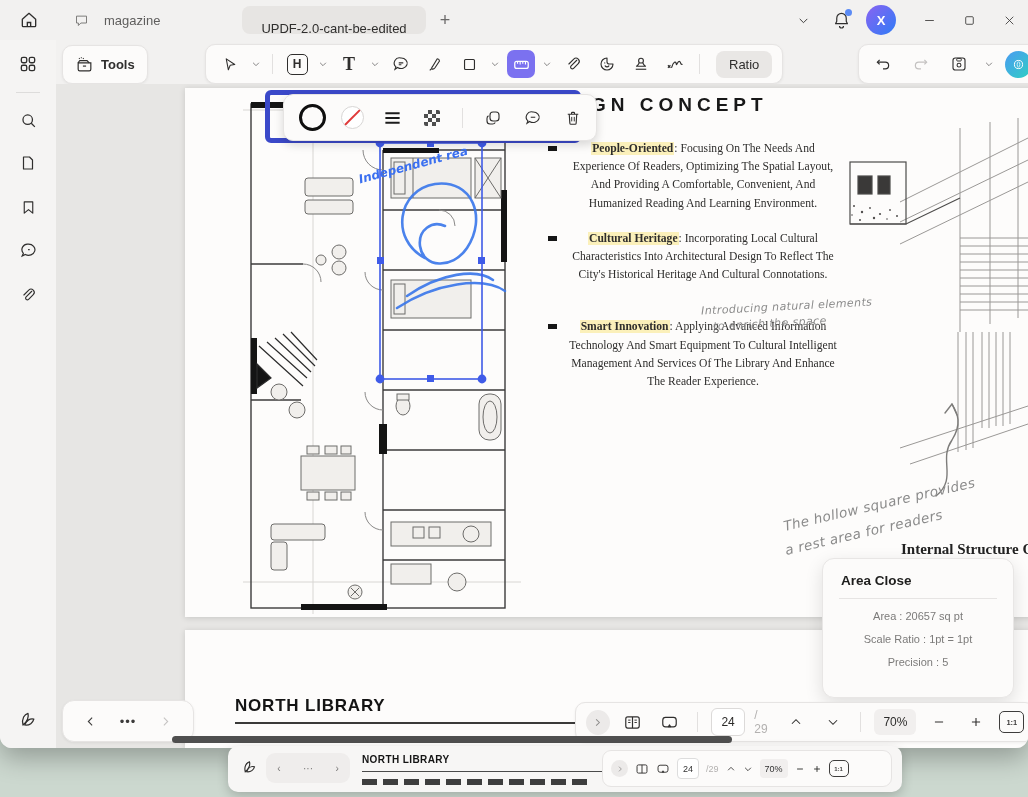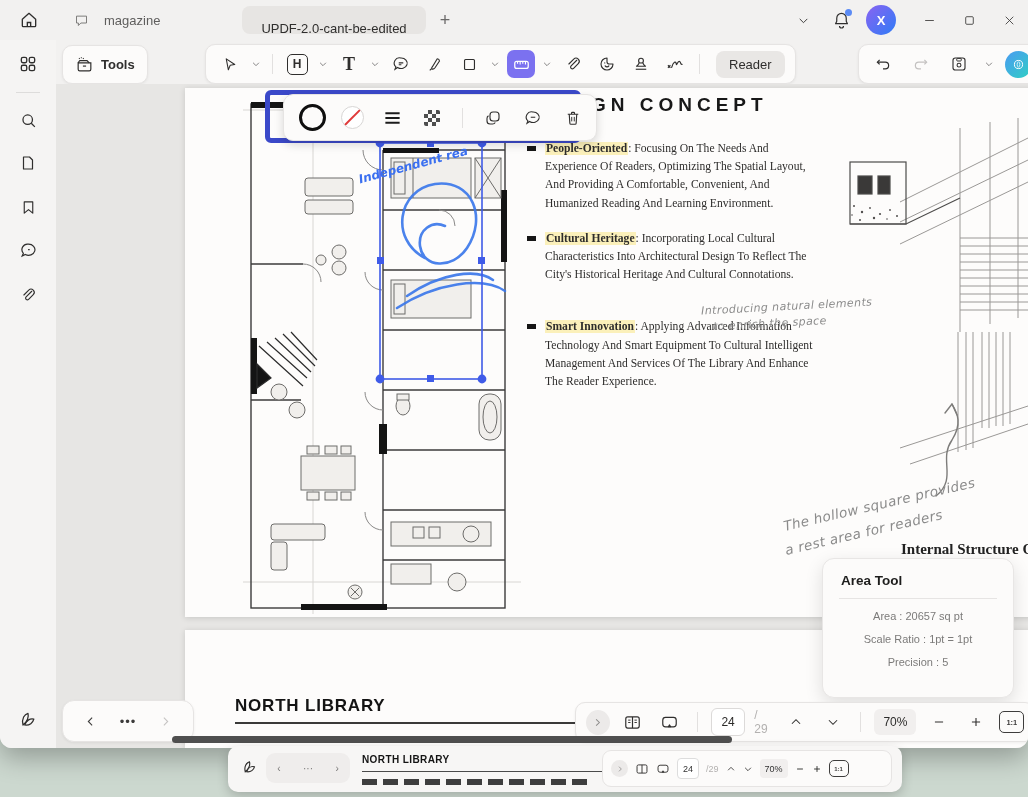--- a/index.html
+++ b/index.html
@@ -33,21 +33,21 @@
   .chev{width:12px;height:28px;display:flex;align-items:center;justify-content:center;flex:0 0 auto;}
   .vsep{width:1px;height:20px;background:#e2e0df;margin:0 4px;flex:0 0 auto;}
   .closebtn{background:#e9e7e5;border-radius:8px;padding:6px 13px;font-size:13px;color:#2f2e2d;margin-left:6px;}
   .righttb{position:absolute;left:858px;top:44px;height:38px;padding:0 10px;gap:10px;}
   .aibtn{width:27px;height:27px;border-radius:50%;background:linear-gradient(135deg,#4b9bf2,#2ed0c2);color:#fff;display:flex;align-items:center;justify-content:center;font-size:14px;}
   
   .canvas{position:absolute;left:56px;top:84px;width:972px;height:664px;background:#e7e6e4;overflow:hidden;}
   .page{position:absolute;background:#fdfcfb;box-shadow:0 1px 6px rgba(0,0,0,.14);}
   
   .pdfhead{font-family:"Liberation Sans",sans-serif;font-weight:800;letter-spacing:5px;font-size:19px;color:#181818;}
-  .bullets{position:absolute;left:342px;top:52px;width:292px;}
+  .bullets{position:absolute;left:363px;top:52px;width:292px;text-align:center;}
   .bullet{display:flex;gap:9px;margin-bottom:17px;font-family:"Liberation Serif",serif;font-size:11.6px;line-height:1.57;color:#2e2d2c;}
   .bullet .sq{flex:0 0 auto;width:9px;height:5px;background:#161616;margin-top:6px;}
   .hl{background:#fbf0ba;font-weight:bold;padding:0 1px;}
   .hand{font-family:"DejaVu Sans",sans-serif;font-style:italic;color:#8b8b8b;font-size:11px;letter-spacing:.4px;white-space:nowrap;}
   .handblue{font-family:"DejaVu Sans",sans-serif;font-style:italic;color:#3a6ff0;font-size:12px;font-weight:bold;white-space:nowrap;}
   .caption{font-family:"Liberation Serif",serif;font-weight:bold;font-size:15px;color:#222;}
   .p2head{font-weight:900;font-size:17px;letter-spacing:.8px;color:#141414;}
   
   .floatframe{position:absolute;left:265px;top:90px;width:316px;height:53px;border:5px solid #3b49c9;border-radius:6px;box-sizing:border-box;}
   .floattb{position:absolute;left:283px;top:94px;width:284px;height:45px;border-radius:10px;gap:12px;padding:0 14px;box-shadow:0 4px 10px rgba(0,0,0,.15);}
@@ -278,21 +278,21 @@
             <path d="M5 19 h14" stroke="#2f2e2d" stroke-width="1.5"></path>
           </svg>
       </div>
       <div class="tbtn">
         <svg width="20" height="20" viewBox="0 0 24 24">
             <path d="M3.5 13.5 l3 3 M6.5 13.5 l-3 3" stroke="#2f2e2d" stroke-width="1.3"></path>
             <path d="M8 16 c2 -7 5 -8 5.5 -4 c.4 3 1.5 -4 4 -3 c2 0.8 0.5 4 3 3.5" fill="none" stroke="#2f2e2d" stroke-width="1.4" stroke-linecap="round"></path>
           </svg>
       </div>
       <div class="vsep"></div>
-      <div class="closebtn">Reader</div>
+      <div class="closebtn">Ratio</div>
     </div>
 
     <div class="bar righttb">
       <div class="tbtn">
         <svg width="18" height="18" viewBox="0 0 24 24">
             <path d="M7.5 6.5 L4.5 9.5 L7.5 12.5" fill="none" stroke="#2f2e2d" stroke-width="1.6"></path>
             <path d="M4.8 9.5 H15 a4.5 4.5 0 0 1 0 9 h-3" fill="none" stroke="#2f2e2d" stroke-width="1.6"></path>
           </svg>
       </div>
       <div class="tbtn">
@@ -529,21 +529,21 @@
       <div class="tbtn">
         <svg width="18" height="18" viewBox="0 0 24 24">
             <path d="M5 7 h14 M10 7 V5.5 a1 1 0 0 1 1 -1 h2 a1 1 0 0 1 1 1 V7" fill="none" stroke="#2f2e2d" stroke-width="1.5"></path>
             <path d="M7 7 l.8 12 a1.5 1.5 0 0 0 1.5 1.4 h5.4 a1.5 1.5 0 0 0 1.5 -1.4 L17 7" fill="none" stroke="#2f2e2d" stroke-width="1.5"></path>
             <path d="M10.3 10.5 v6 M13.7 10.5 v6" stroke="#2f2e2d" stroke-width="1.3"></path>
           </svg>
       </div>
     </div>
 
     <div class="areapanel">
-      <h4>Area Tool</h4>
+      <h4>Area Close</h4>
       <div class="div"></div>
       <div class="arearow">Area : 20657 sq pt</div>
       <div class="arearow">Scale Ratio : 1pt = 1pt</div>
       <div class="arearow">Precision : 5</div>
     </div>
 
     <div class="bar navpill">
       <svg width="13" height="13" viewBox="0 0 24 24">
           <path d="M15 5 l-7 7 7 7" fill="none" stroke="#3c3b3a" stroke-width="2"></path>
         </svg>

